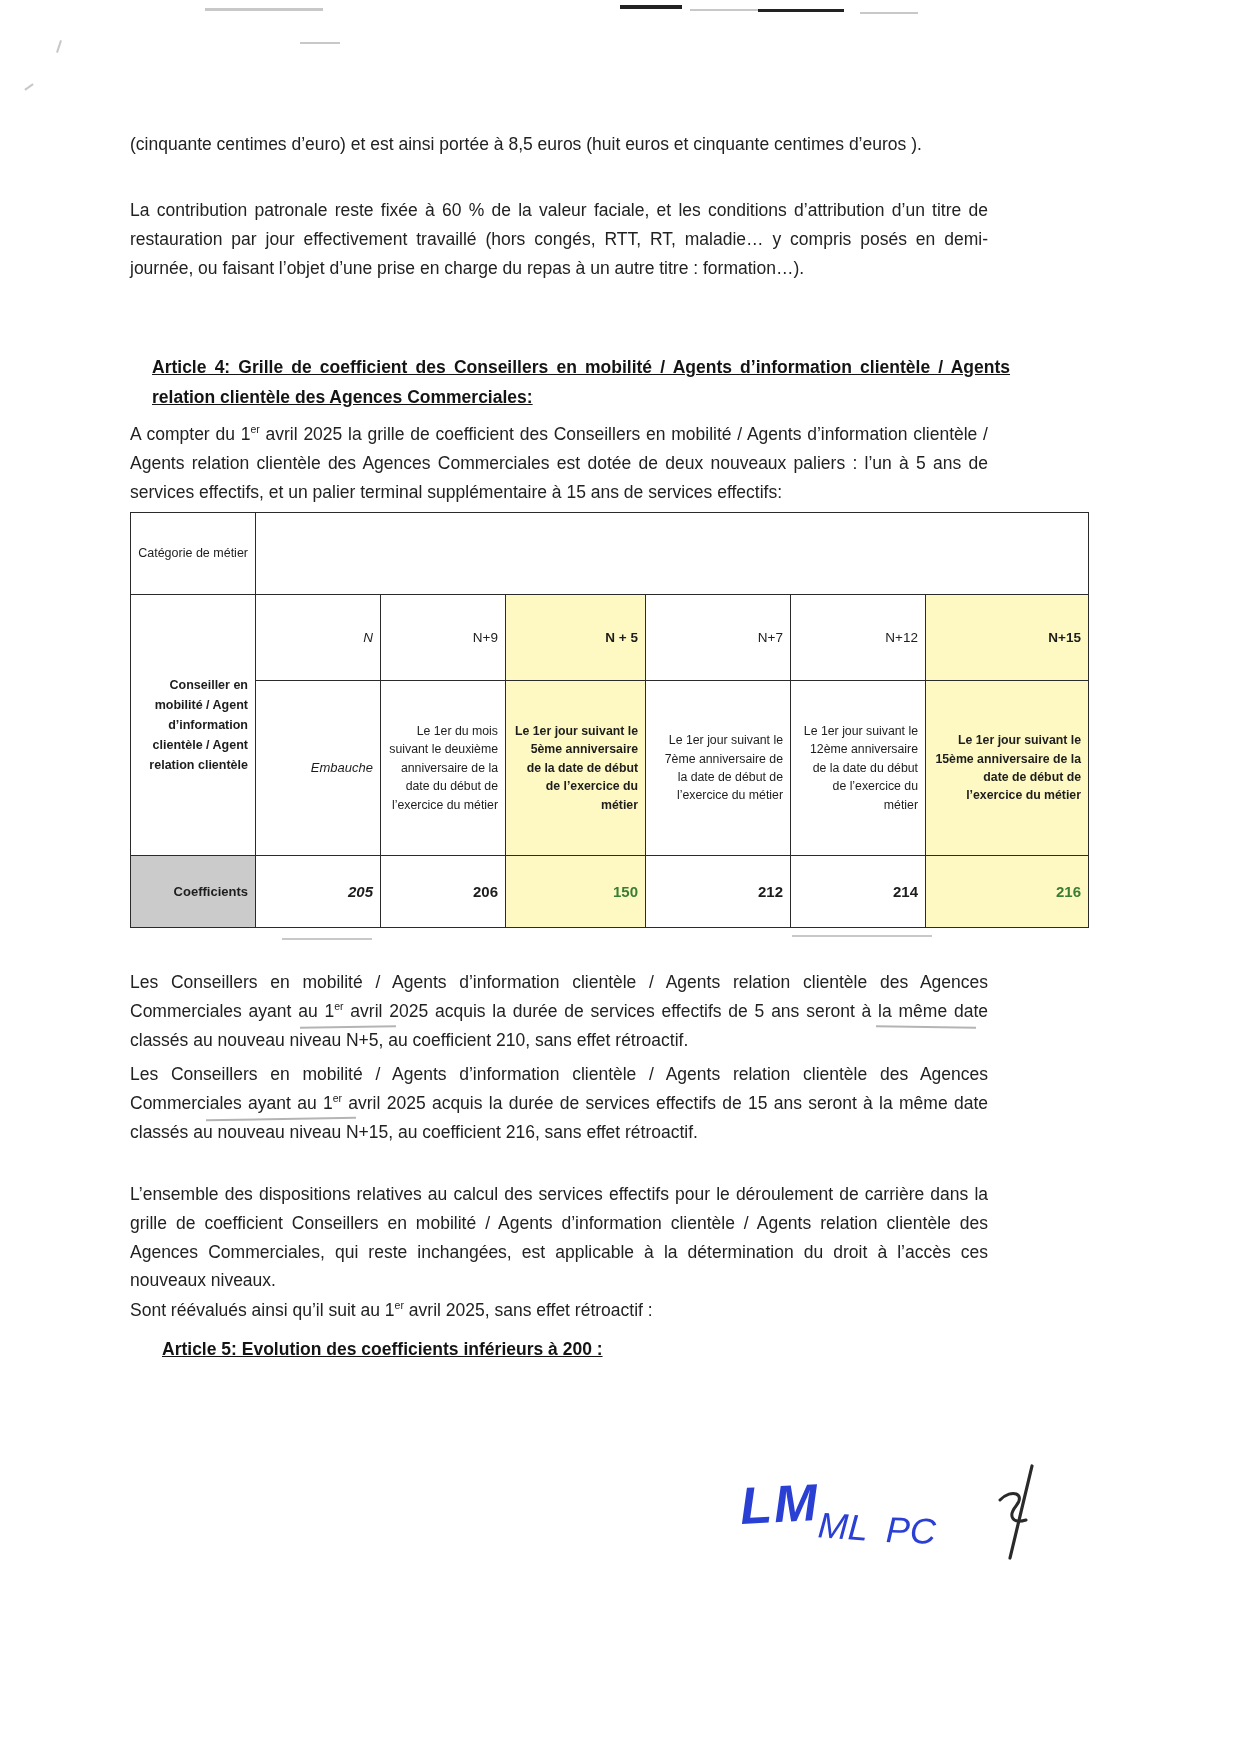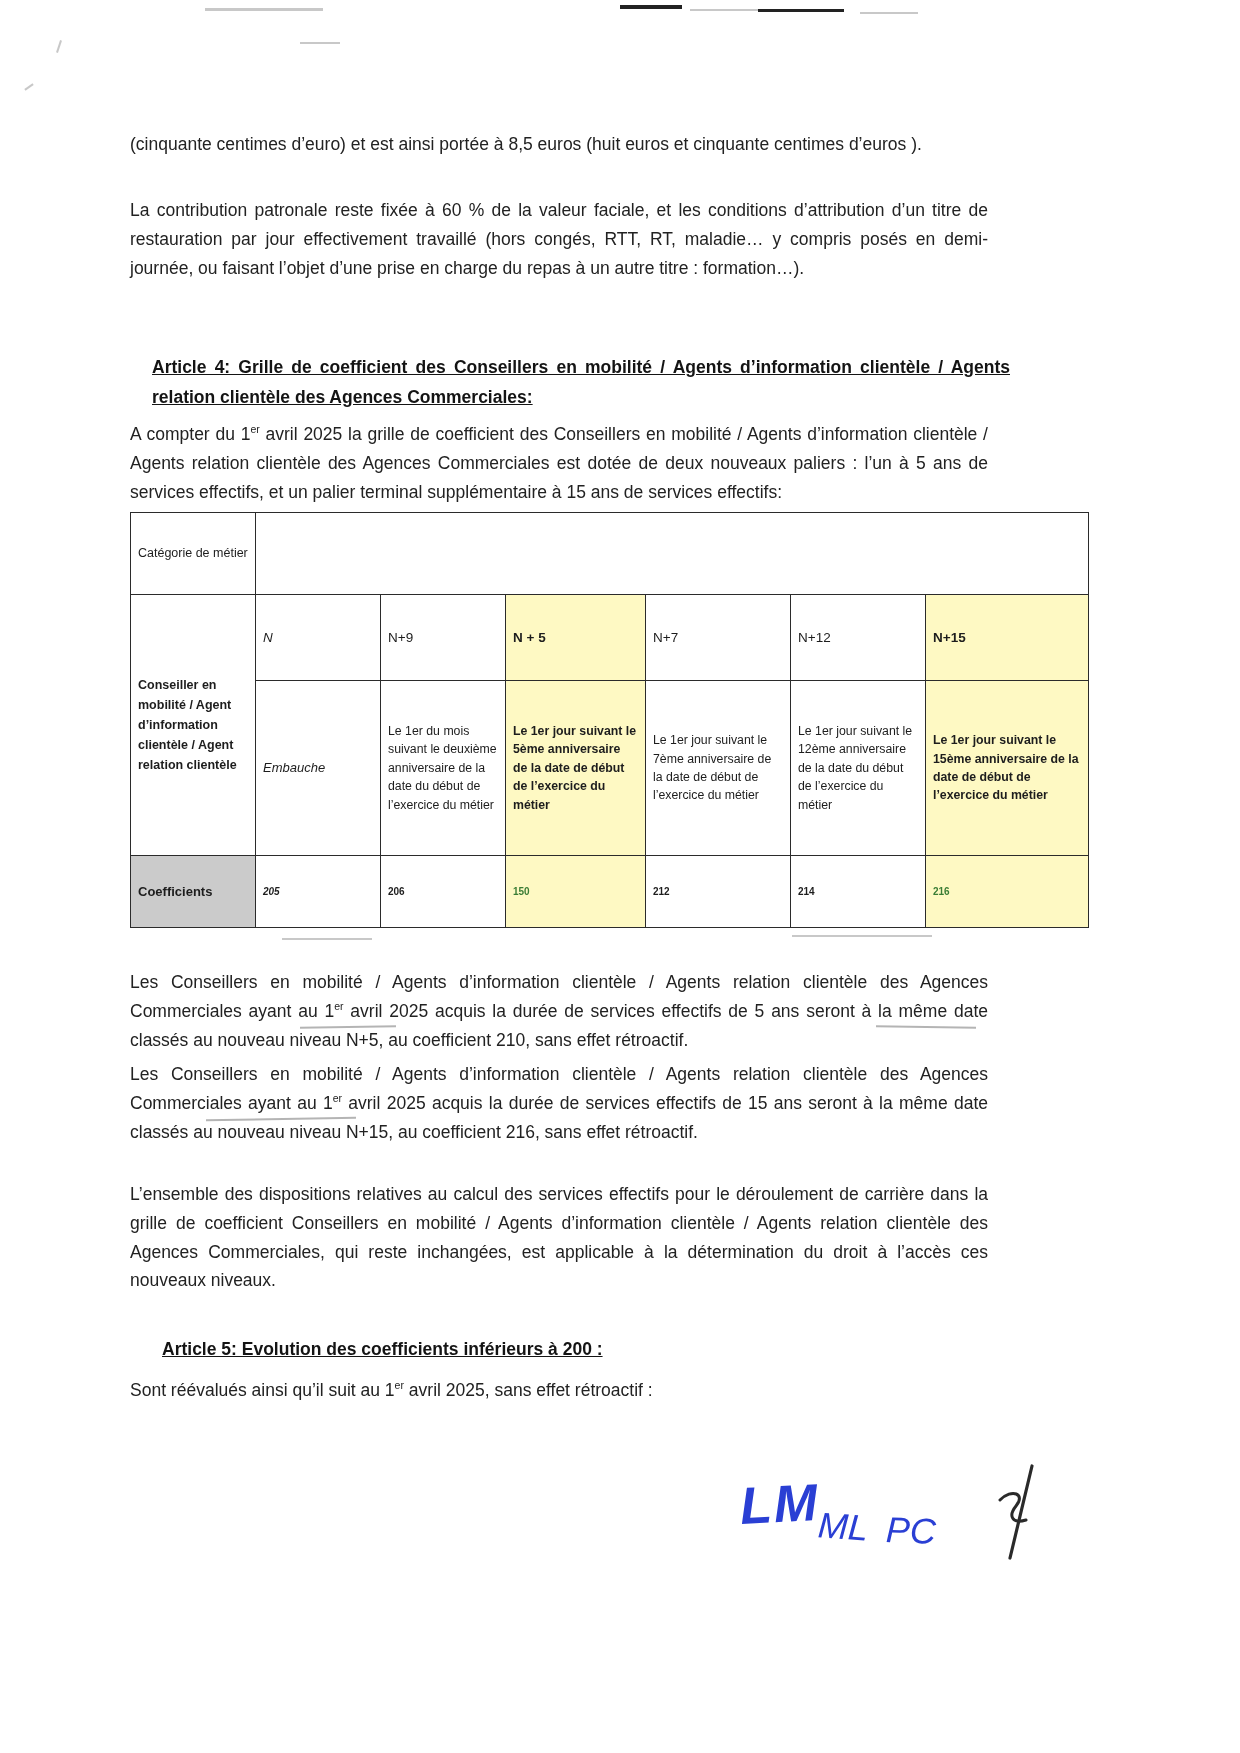--- a/index.html
+++ b/index.html
@@ -32,38 +32,38 @@
 
   
   .grid-table {
     border-collapse:collapse;
     table-layout:fixed;
     width:958px;
     background:#ffffff;
   }
   .grid-table td {
     border:1.6px solid #2b2b2b;
-    text-align:left;
+    text-align:right;
     vertical-align:middle;
     padding:22px 7px;
     color:#1d1d1d;
   }
   .row-corner   { height:82px; }
   .row-levels   { height:86px; }
   .row-when     { height:175px; }
   .row-coeffs   { height:72px; }
   td.corner     { font-size:12.5px; line-height:1.45; }
   td.row-group  { font-size:12.5px; font-weight:bold; line-height:1.6; }
   td.level      { font-size:13.5px; }
   td.level.ital { font-style:italic; }
   td.level.hl   { font-weight:bold; }
   td.when       { font-size:12.3px; line-height:1.5; }
   td.when.hl    { font-weight:bold; }
   td.when.ital  { font-style:italic; font-size:13px; }
-  td.coeff      { font-size:10px; font-weight:bold; }
+  td.coeff      { font-size:15px; font-weight:bold; }
   td.coeff.ital { font-style:italic; }
   td.ylw        { background:#fef9c3; }
   td.green      { color:#3a7d35; }
   td.graybg     { background:#cbcbcb; font-weight:bold; font-size:13px; }
 
   
   .hand { position:absolute; font-style:italic; color:#2a3fd4; }
   .hand-lm { left:740px; top:1474px; font-size:52px; font-weight:bold; transform:rotate(-3deg); letter-spacing:2px; }
   .hand-ml { left:818px; top:1506px; font-size:36px; transform:rotate(4deg); }
   .hand-pc { left:886px; top:1510px; font-size:36px; transform:rotate(2deg); }
@@ -166,21 +166,21 @@
   </div>
 
   <div class="block" style="top:1180px;">
     <p class="body">L’ensemble des dispositions relatives au calcul des services effectifs pour le déroulement de carrière dans la grille de coefficient Conseillers en mobilité / Agents d’information clientèle / Agents relation clientèle des Agences Commerciales, qui reste inchangées, est applicable à la détermination du droit à l’accès ces nouveaux niveaux.</p>
   </div>
 
   <div class="block" style="top:1334px;margin-left:32px;">
     <h2 class="article" style="text-align:left;">Article 5: Evolution des coefficients inférieurs à 200 :</h2>
   </div>
 
-  <div class="block" style="top:1376px;">
+  <div class="block" style="top:1296px;">
     <p class="body" style="text-align:left;"><span>Sont réévalués ainsi qu’il suit au 1</span><sup>er</sup><span> avril 2025, sans effet rétroactif :</span></p>
   </div>
 
   <div class="hand hand-lm">LM</div>
   <div class="hand hand-ml">ML</div>
   <div class="hand hand-pc">PC</div>
 
   <svg class="paraph" width="54" height="100" viewBox="0 0 54 100">
     <path d="M40 4 C34 30 26 62 18 96" stroke="#2a2a2a" stroke-width="3.2" fill="none" stroke-linecap="round"></path>
     <path d="M8 38 C20 26 34 32 24 44 C16 54 20 62 34 58" stroke="#2a2a2a" stroke-width="3" fill="none" stroke-linecap="round"></path>

